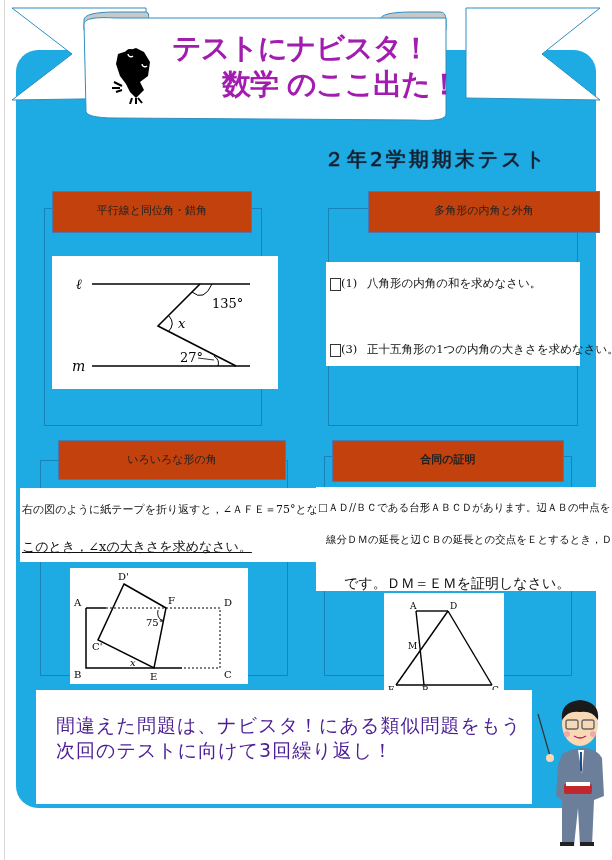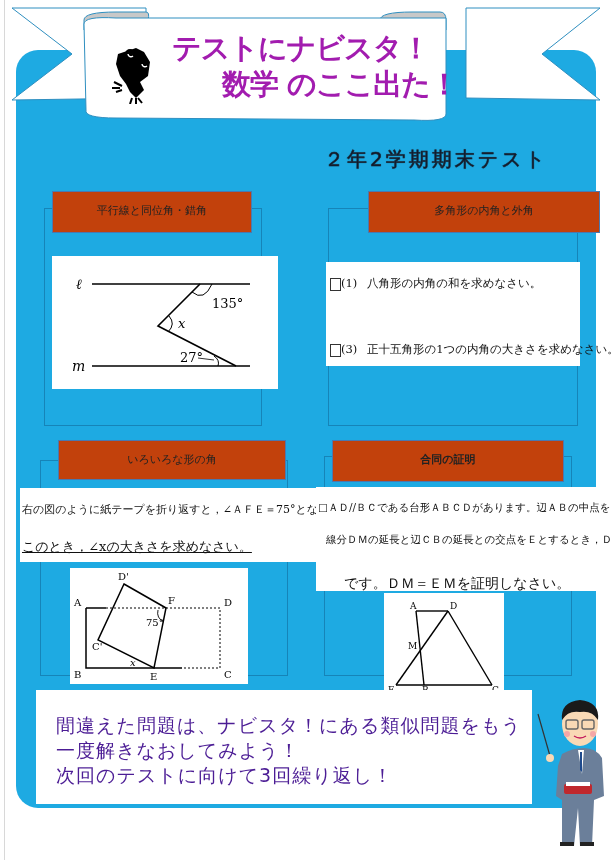--- a/index.html
+++ b/index.html
@@ -130,21 +130,20 @@
   <text x="66" y="16" font-size="9">D</text>
   <text x="24" y="56" font-size="9">M</text>
   <text x="4" y="100" font-size="9">E</text>
   <text x="38" y="100" font-size="9">B</text>
   <text x="108" y="100" font-size="9">C</text>
 </svg>
 
 <div class="abs bottom-box"></div>
 <div class="abs bottom-text">
   <div>間違えた問題は、ナビスタ！にある類似問題をもう</div>
-  <div>一度解きなおしてみよう！</div>
   <div>次回のテストに向けて3回繰り返し！</div>
 </div>
 
 <svg class="abs" style="left:534px;top:696px;width:76px;height:150px;" viewBox="0 0 76 150">
   <line x1="4" y1="18" x2="16" y2="60" stroke="#333" stroke-width="1.2"></line>
   <path d="M24,70 L28,58 Q38,52 50,52 Q62,52 68,62 L70,100 L60,104 L58,150 L46,150 L44,112 L40,150 L28,150 L28,104 L22,100 Z" fill="#6b7f9a"></path>
   <polygon points="44,54 50,54 48,78" fill="#fff"></polygon>
   <polygon points="46,56 48,56 48,76 46,74" fill="#1f4a8c"></polygon>
   <rect x="30" y="88" width="28" height="10" fill="#c0282d" rx="2"></rect>
   <rect x="32" y="86" width="24" height="4" fill="#fff"></rect>

